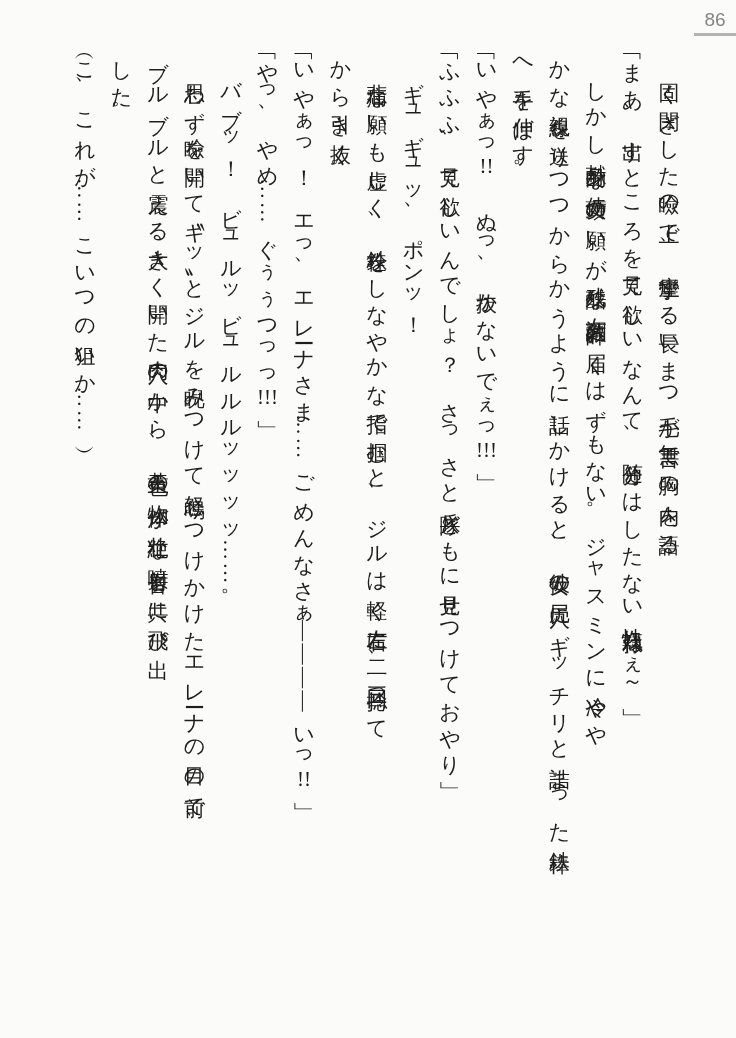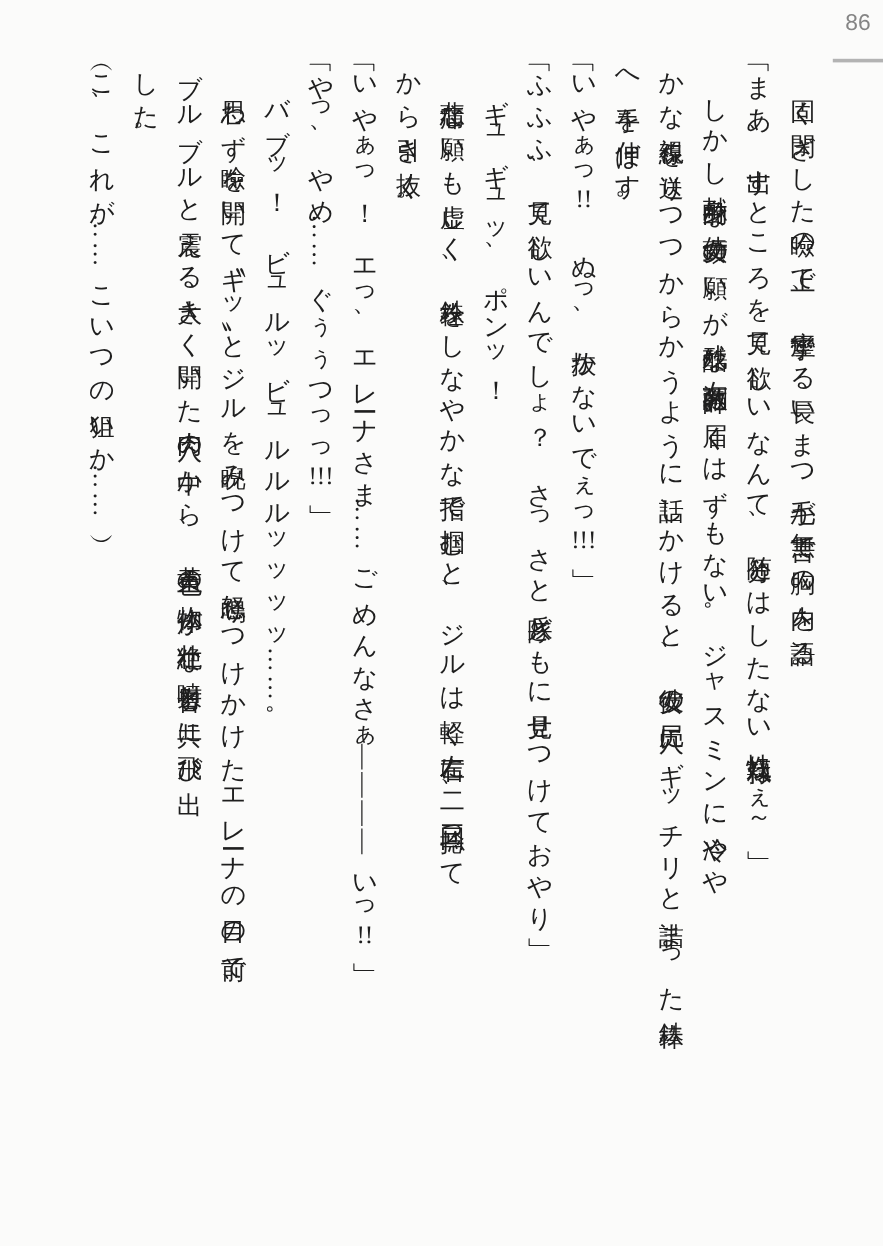--- a/index.html
+++ b/index.html
@@ -21,21 +21,21 @@
     position: absolute;
     top: 9px;
     right: 0;
     width: 42px;
     text-align: center;
     font-family: "Liberation Sans", "DejaVu Sans", sans-serif;
     font-size: 19px;
     line-height: 22px;
     color: #858585;
     border-bottom: 3px solid #b3b3b3;
-    padding-bottom: 18px;
+    padding-bottom: 2px;
   }
   .text-block {
     position: absolute;
     top: 46px;
     right: 49px;
     height: 968px;
     writing-mode: vertical-rl;
     -webkit-writing-mode: vertical-rl;
     text-orientation: mixed;
     font-family: "Liberation Serif", "DejaVu Serif", serif;

